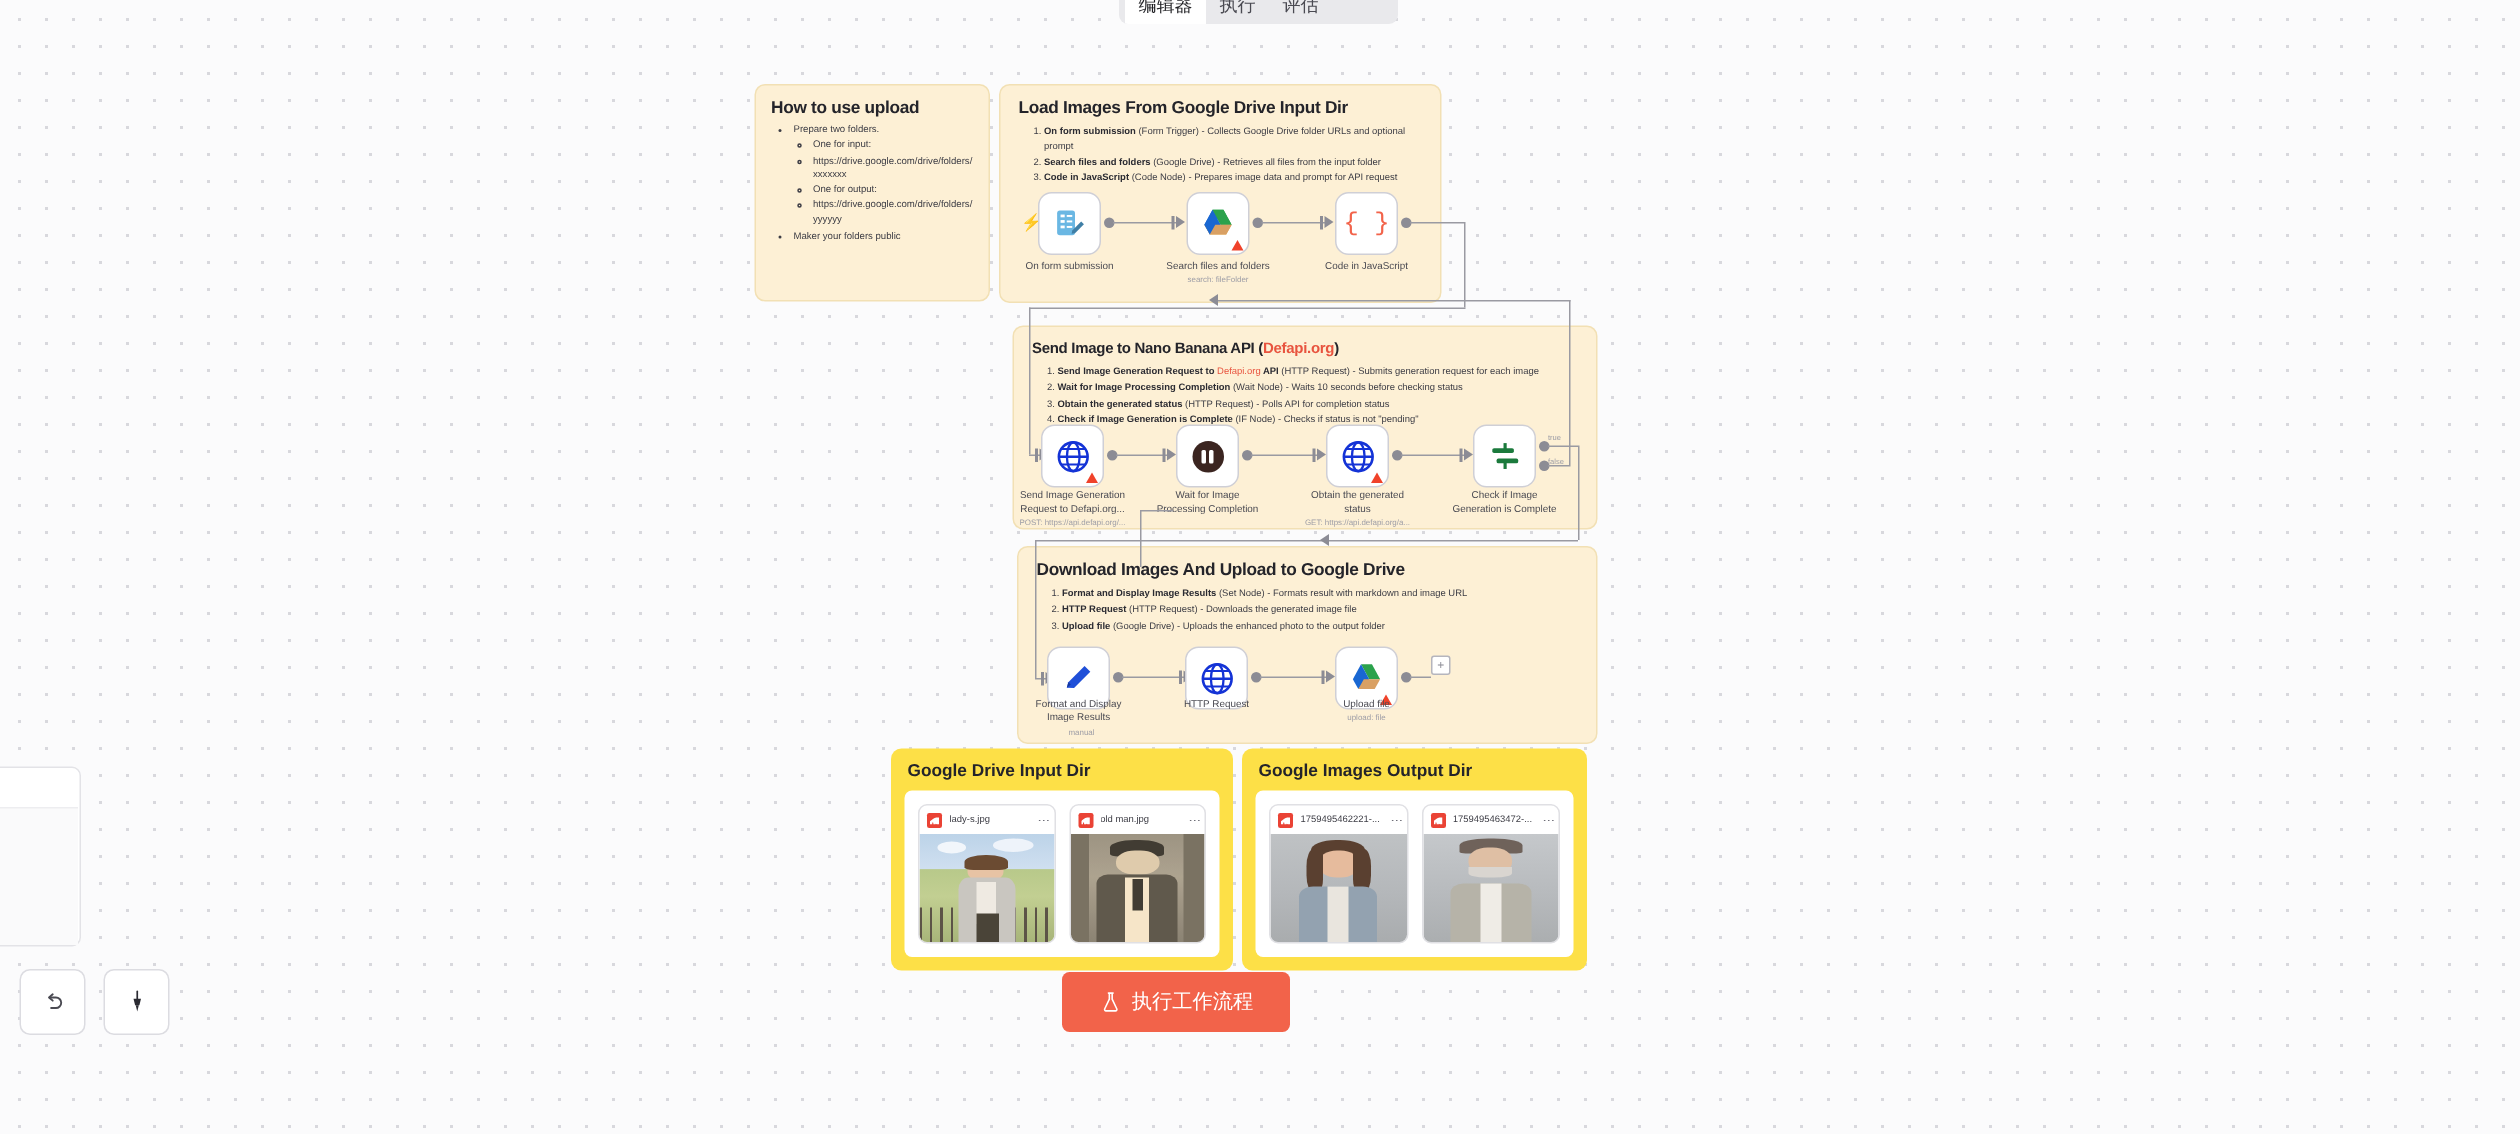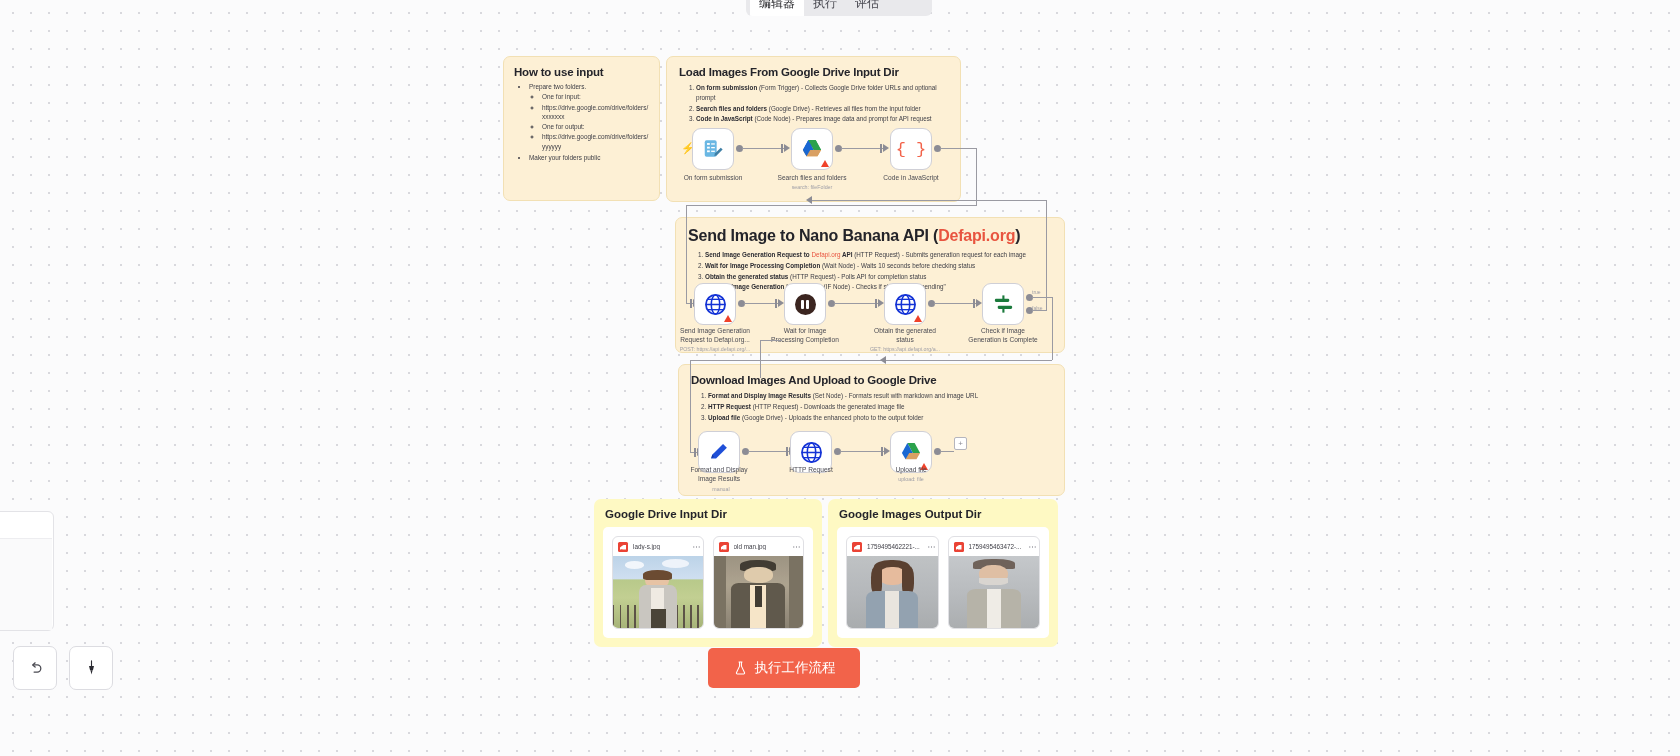--- a/index.html
+++ b/index.html
@@ -39,21 +39,21 @@
   
   #note-howto{left:503px;top:56px;width:157px;height:145px;padding:9px 10px;}
   #note-howto .note-title{font-size:11.5px;margin-bottom:3px;}
   #note-howto li{font-size:6.4px;color:#3c3c44;line-height:1.45;}
   
   #note-load{left:666px;top:56px;width:295px;height:146px;padding:9px 12px;}
   #note-load .note-title{font-size:11.5px;}
   #note-load li{font-size:6.3px;color:#3c3c44;line-height:1.55;}
   
   #note-api{left:675px;top:217px;width:390px;height:136px;padding:9px 12px;}
-  #note-api .note-title{font-size:16px;}
+  #note-api .note-title{font-size:10px;}
   #note-api li{font-size:6.3px;color:#3c3c44;line-height:1.55;}
   
   #note-download{left:678px;top:364px;width:387px;height:132px;padding:9px 12px;}
   #note-download .note-title{font-size:11.5px;}
   #note-download li{font-size:6.3px;color:#3c3c44;line-height:1.55;}
   .bold{font-weight:bold;color:#2b2b32;}
   
   .node{
     position:absolute;width:42px;height:42px;background:#fff;
     border:1px solid #cfcfd6;border-radius:9px;box-sizing:border-box;
@@ -92,21 +92,21 @@
     border-left:6px solid #8c8c95;
   }
   .arrow-bar{position:absolute;width:2px;height:9px;background:#8c8c95;}
   .plus-box{
     position:absolute;width:11px;height:11px;border:1px solid #b5b5bd;
     border-radius:2px;background:#fff;font-size:8px;color:#8c8c95;
     display:flex;align-items:center;justify-content:center;line-height:1;
   }
   
   .drive{
-    position:absolute;background:#fef9c3;border-radius:7px;box-sizing:border-box;
+    position:absolute;background:#fde047;border-radius:7px;box-sizing:border-box;
     padding:9px 11px;
   }
   .drive-title{font-size:11.5px;font-weight:bold;color:#24242a;}
   .drive-inner{
     position:absolute;left:9px;right:9px;top:28px;bottom:9px;
     background:#fff;border-radius:5px;display:flex;gap:9px;padding:9px;
     box-sizing:border-box;
   }
   .file-card{
     width:100px;border:1px solid #e0e0e4;border-radius:6px;background:#fff;
@@ -160,21 +160,21 @@
 </head>
 <body>
 
 <div class="top-tabs">
   <div class="top-tab active">编辑器</div>
   <div class="top-tab">执行</div>
   <div class="top-tab">评估</div>
 </div>
 
 <div class="note" id="note-howto">
-  <div class="note-title">How to use input</div>
+  <div class="note-title">How to use upload</div>
   <ul>
     <li>Prepare two folders.</li>
     <ul>
       <li>One for input:</li>
       <li class="link">https://drive.google.com/drive/folders/xxxxxxx</li>
       <li>One for output:</li>
       <li class="link">https://drive.google.com/drive/folders/yyyyyy</li>
     </ul>
     <li>Maker your folders public</li>
   </ul>

